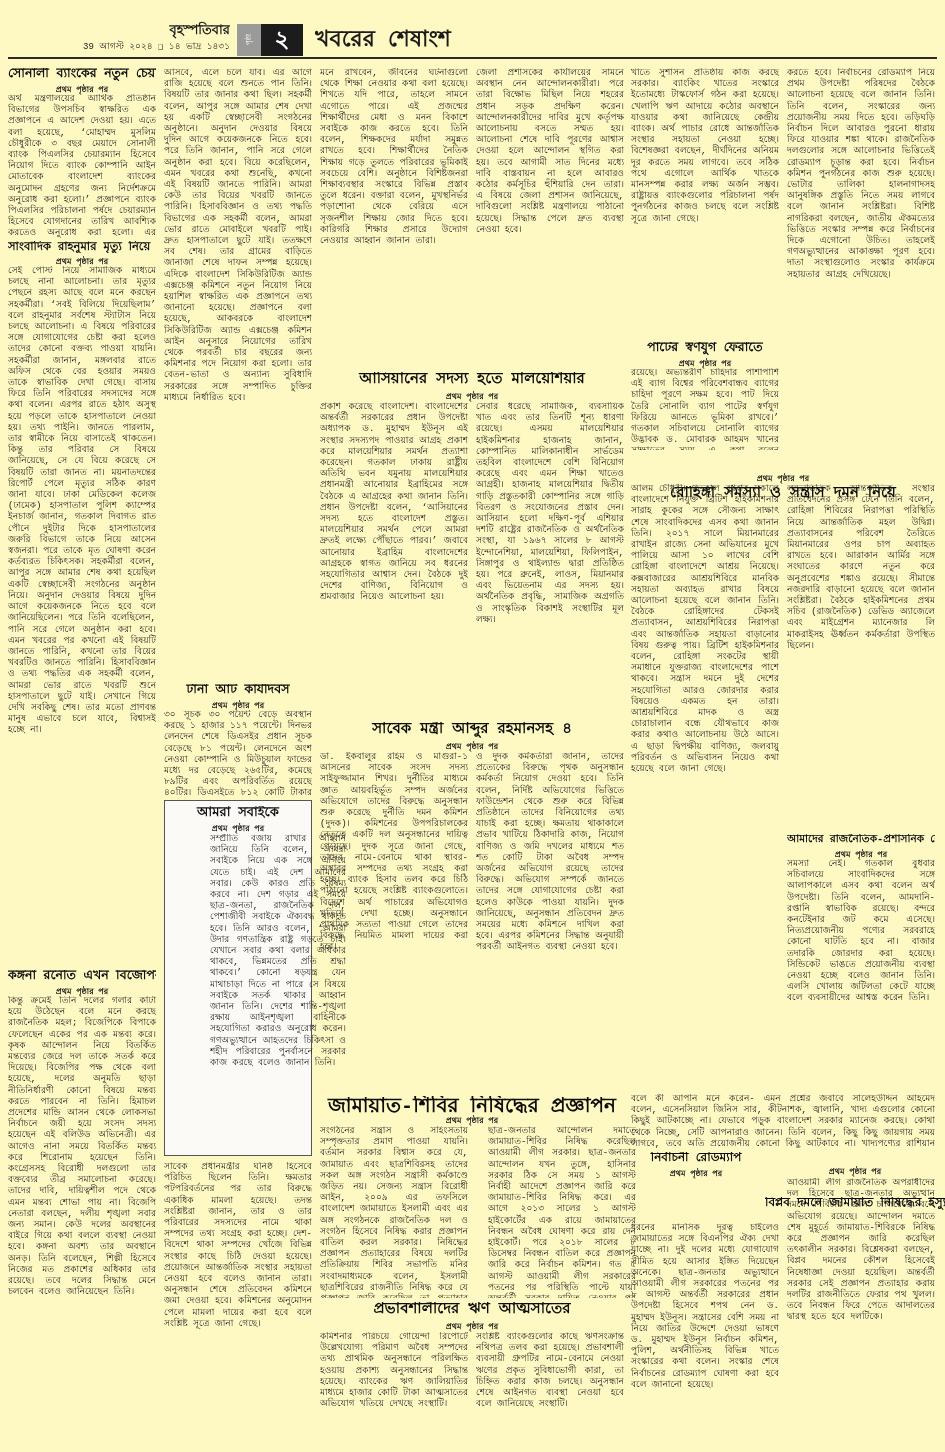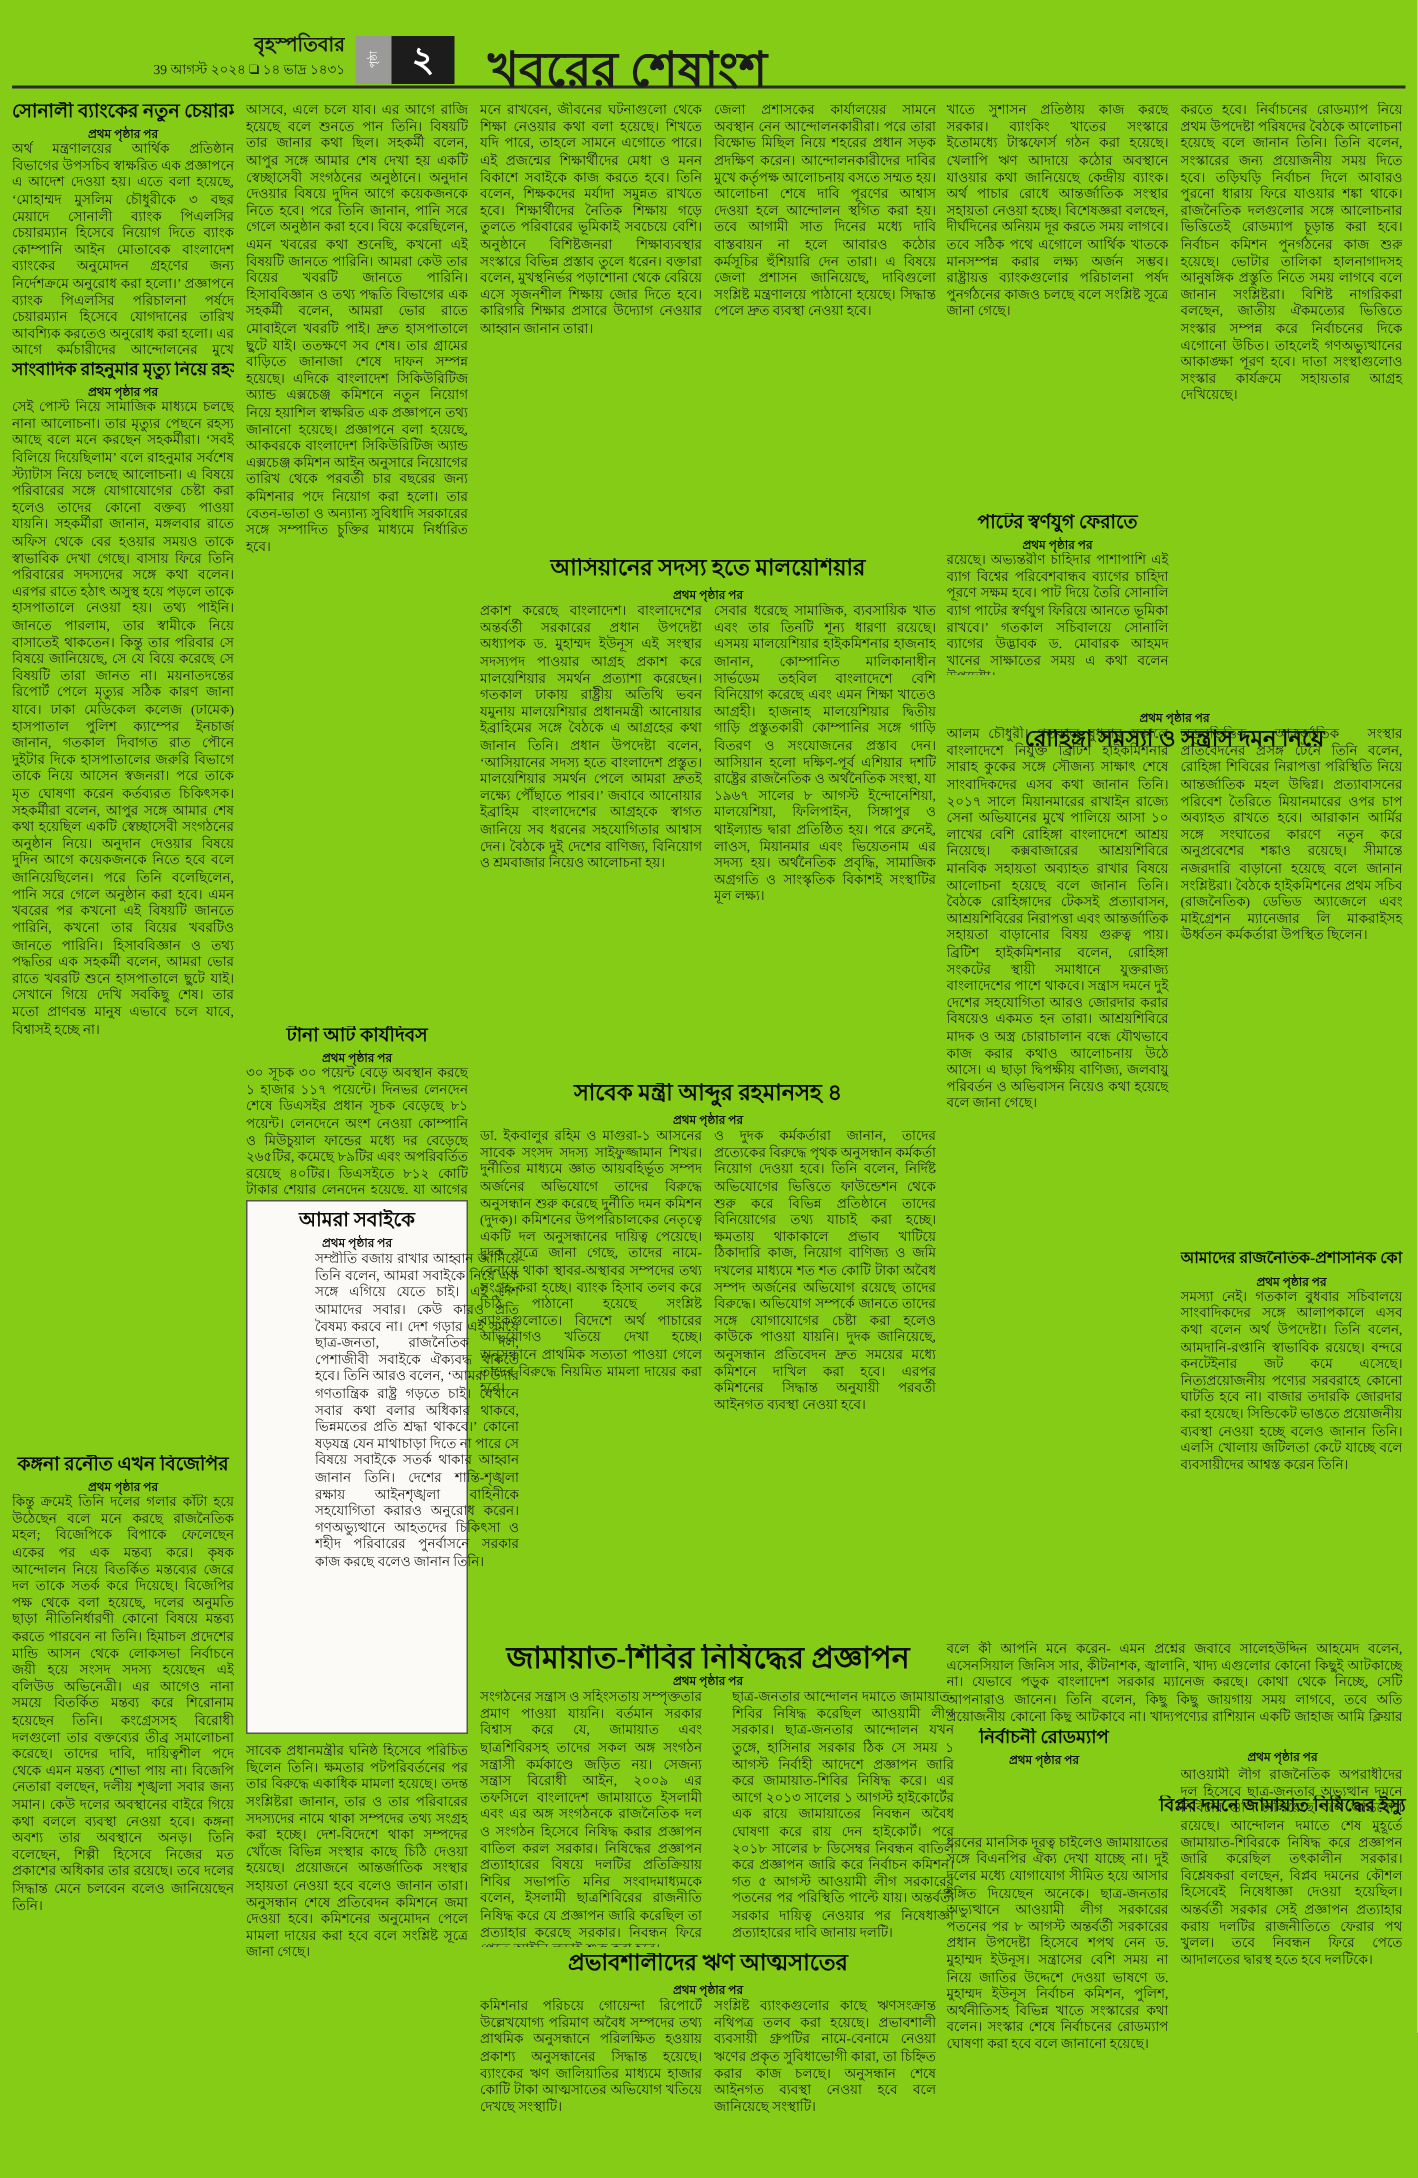--- a/index.html
+++ b/index.html
@@ -1,32 +1,32 @@
 <!DOCTYPE html>
 <html lang="bn"><head>
 <meta charset="utf-8">
 <style>
   html,body{margin:0;padding:0;background:#e8e8e4;}
-  .page{position:relative;width:945px;height:1452px;margin:0 auto;background:#84cc16;
-        font-family:Liberation Serif, serif;color:#1b1b1b;overflow:hidden;}
+  .page{position:relative;width:945px;height:1452px;margin:0 auto;background:#fef9c3;
+        font-family:Liberation Mono, monospace;color:#1b1b1b;overflow:hidden;}
   .blk{position:absolute;overflow:hidden;}
   .b{font-size:9px;line-height:11.2px;text-align:justify;color:#222;word-break:break-word;}
   .h{font-weight:bold;color:#0d0d0d;text-align:center;white-space:nowrap;line-height:1.05;}
   .k{font-size:8px;font-weight:bold;text-align:center;color:#111;}
   .rule{position:absolute;background:#2b2b2b;}
   
   #hdr-weekday{left:60px;top:20px;width:170px;text-align:right;font-weight:bold;font-size:13px;}
   #hdr-date{left:30px;top:39px;width:200px;text-align:right;font-size:9px;}
   #hdr-rule{left:8px;top:57px;width:929px;height:2px;}
   #badge-gray{left:237px;top:24px;width:24px;height:32px;background:#9a9a98;color:#fff;
               display:flex;align-items:center;justify-content:center;}
   #badge-gray span{writing-mode:vertical-rl;transform:rotate(180deg);font-size:7px;}
   #badge-black{left:261px;top:24px;width:42px;height:32px;background:#1c1c1c;color:#fff;
                display:flex;align-items:center;justify-content:center;font-size:23px;font-weight:bold;}
-  #section-title{left:325px;top:21px;width:230px;font-size:32px;font-weight:bold;white-space:nowrap;}
+  #section-title{left:315px;top:21px;width:230px;font-size:22px;font-weight:bold;white-space:nowrap;}
   #masthead{left:752px;top:18px;width:185px;text-align:right;}
   #masthead .tag{font-size:6px;letter-spacing:.5px;display:block;text-align:right;padding-right:4px;}
   #masthead .name{font-size:23px;font-weight:bold;white-space:nowrap;letter-spacing:-1px;}
   
   #b-sonali-h{left:8px;top:68px;width:148px;font-size:12.5px;}
   #b-sonali-k{left:8px;top:83px;width:148px;}
   #b-sonali-b{left:8px;top:94px;width:148px;height:144px;}
   #b-rahnuma-h{left:8px;top:241px;width:148px;font-size:11.5px;}
   #b-rahnuma-k{left:8px;top:255px;width:148px;}
   #b-rahnuma-b{left:8px;top:266px;width:148px;height:700px;}

